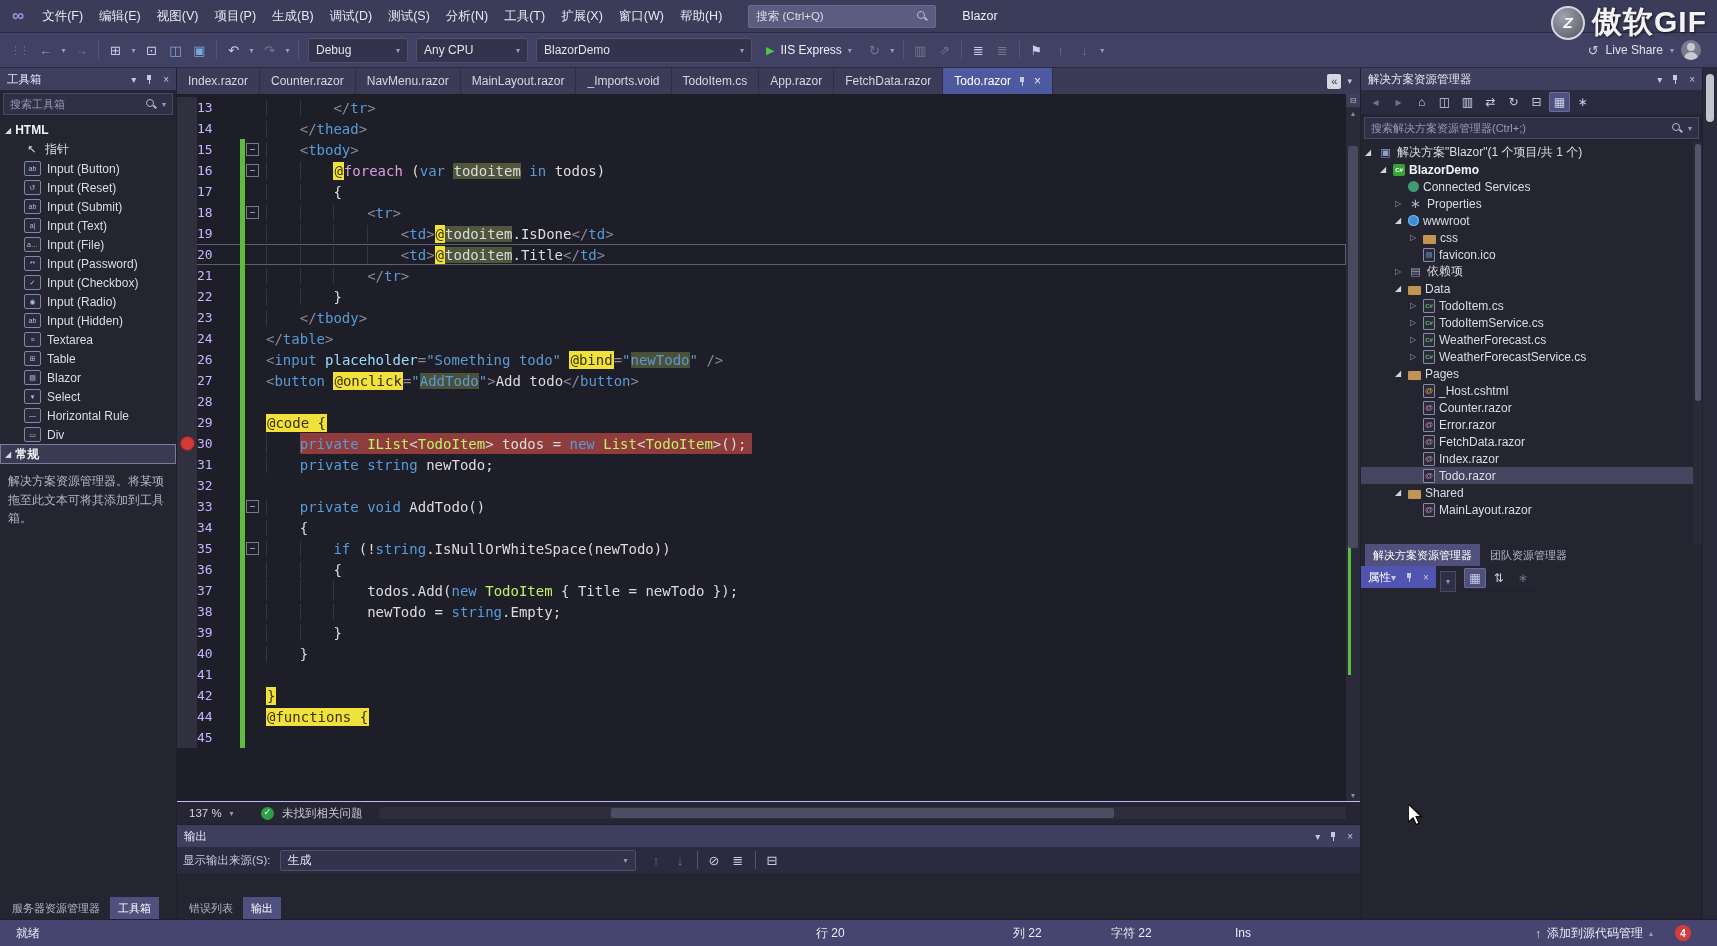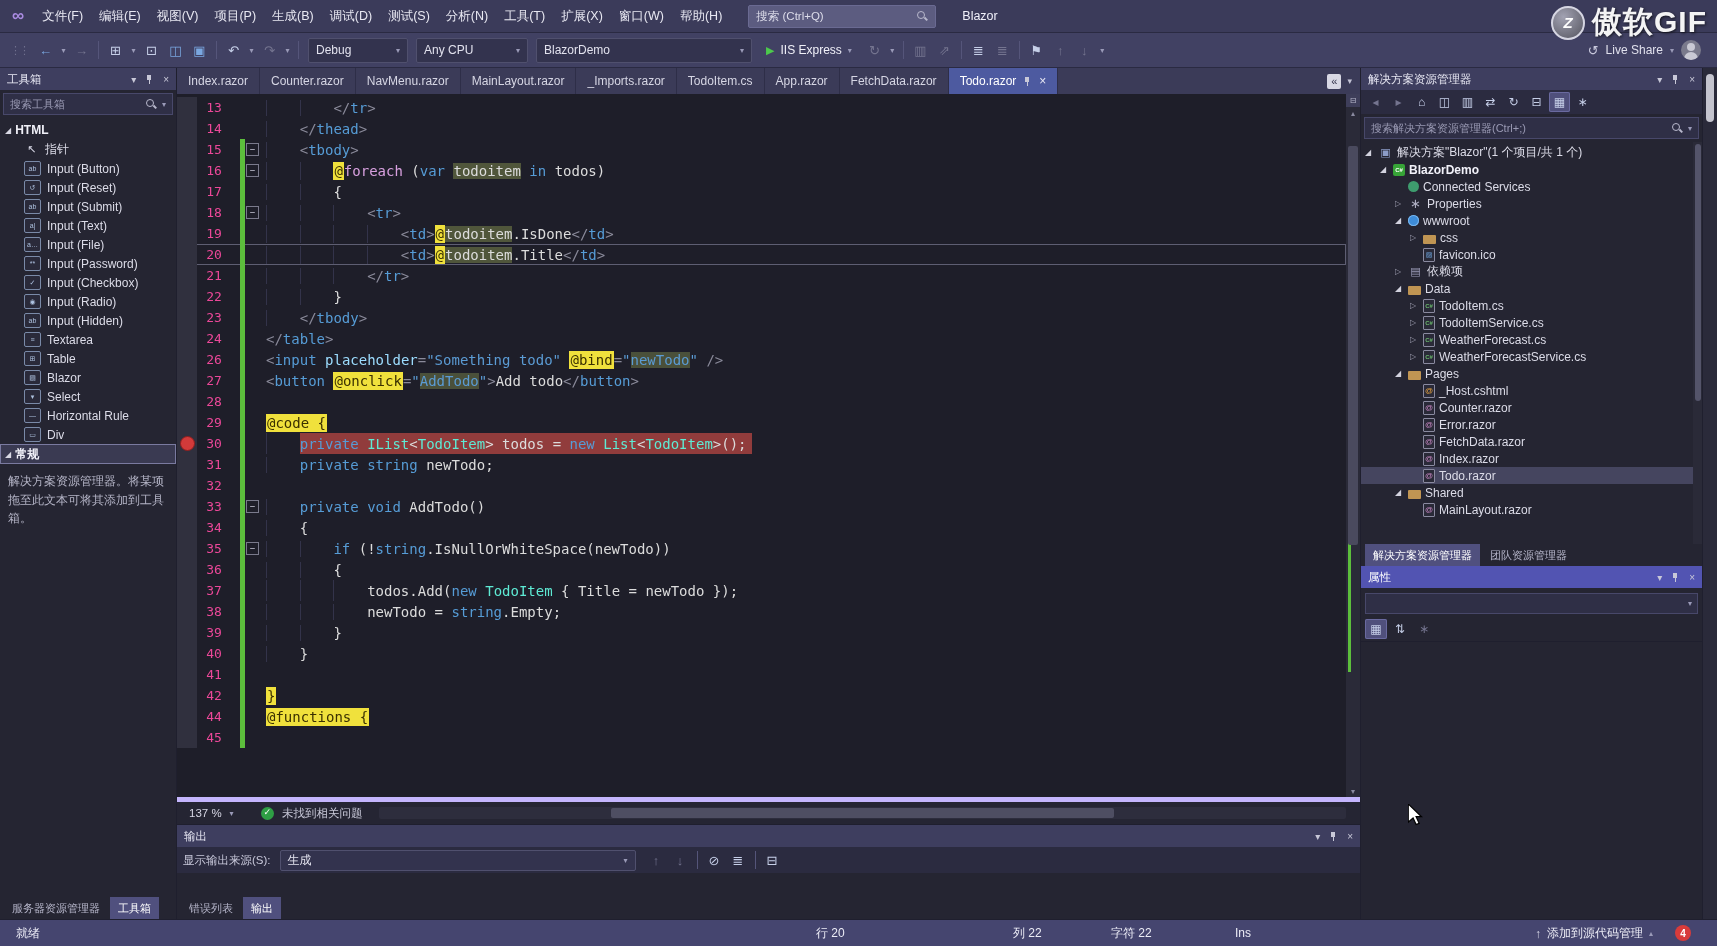--- a/index.html
+++ b/index.html
@@ -92,50 +92,50 @@
   .tc-box{background:#D8D8E4;color:#33334A;font-size:11px;line-height:1;padding:2px 4px;border-radius:2px;}
   .tc{color:#C4C4D6;font-size:9px;}
 
   
   .editor{flex:1;min-height:0;display:flex;position:relative;background:#1E1E29;}
   #code-lines{flex:1;min-width:0;padding-top:3px;font-family:"DejaVu Sans Mono","Liberation Mono",monospace;font-size:14px;overflow:hidden;}
   .cl{height:21px;display:flex;align-items:center;}
   .cl.cur{box-shadow:inset 0 0 0 1px #5E5E72;}
   .bpm{width:20px;align-self:stretch;background:#30303E;flex:none;display:flex;align-items:center;justify-content:center;}
   .bpdot{width:13px;height:13px;border-radius:50%;background:#D23A3A;border:1px solid #8E1F1F;}
-  .lnum{width:34px;flex:none;text-align:center;padding-right:9px;color:#ec4899;font-size:13px;}
+  .lnum{width:34px;flex:none;text-align:left;padding-right:9px;color:#c4b5fd;font-size:13px;}
   .chgbar{width:5px;align-self:stretch;flex:none;}
   .chgbar.on{background:#5CBE3C;}
   .foldc{width:15px;flex:none;display:flex;justify-content:center;}
   .foldbox{width:11px;height:11px;border:1px solid #7A7A8C;color:#C8C8D8;font-size:9px;line-height:9px;
     display:flex;align-items:center;justify-content:center;background:#1E1E29;}
   .ltext{display:flex;align-items:center;padding-left:6px;min-width:0;}
   .ind{align-self:stretch;flex:none;
     background-image:repeating-linear-gradient(to right,#33334A 0,#33334A 1px,transparent 1px,transparent 4ch);}
   .tw{display:inline-flex;align-items:center;}
   .cl.bp .tw{background:#913C3C;padding-right:5px;}
   .tok{white-space:pre;}
   .tok.p{color:#DCDCDC;} .tok.d{color:#8A8A9A;} .tok.t{color:#569CD6;} .tok.c{color:#D8A0DF;}
-  .tok.cl{color:#5eead4;} .tok.an{color:#9CDCFE;} .tok.av{color:#5B9BD4;}
+  .tok.cl{color:#bef264;} .tok.an{color:#9CDCFE;} .tok.av{color:#5B9BD4;}
   .tok.y{background:#F0E13C;color:#3A3000;padding:1px 1px;}
   .tok.hl{background:#50563B;}
   .tok.av.hl{background:#4A503A;}
 
   
   .vscroll{width:14px;flex:none;background:#2A2A38;display:flex;flex-direction:column;position:relative;}
   .split-btn{height:13px;background:#3E3E5A;color:#B8B8CC;font-size:8px;display:flex;align-items:center;justify-content:center;}
   .varrow{height:12px;color:#8A8AA0;font-size:8px;display:flex;align-items:center;justify-content:center;}
   .vtrack{flex:1;position:relative;}
   .vthumb{position:absolute;left:2px;right:2px;top:4%;height:60%;background:#4A4A5E;border-radius:2px;}
   .mkg{position:absolute;left:2px;width:3px;background:#5CBE3C;}
   .mkg1{top:12%;height:26%;} .mkg2{top:42%;height:41%;}
   .mkr{position:absolute;left:2px;width:9px;height:7px;background:#C84444;top:40%;}
 
   
-  .ed-status{height:22px;flex:none;background:#252533;display:flex;align-items:center;gap:8px;padding:0 6px;border-top:5px solid #c4b5fd;}
+  .ed-status{height:22px;flex:none;background:#252533;display:flex;align-items:center;gap:8px;padding:0 6px;border-top:1px solid #c4b5fd;}
   .zoom{display:flex;align-items:center;gap:8px;font-size:11.5px;color:#D6D6E4;padding:0 6px;min-width:58px;}
   .okc{width:13px;height:13px;border-radius:50%;background:#2E9E44;position:relative;flex:none;}
   .okc::before{content:"✓";position:absolute;left:2.5px;top:0.5px;font-size:9px;color:#FFF;}
   .hc-text{font-size:11.5px;color:#C8C8D8;white-space:nowrap;}
   .hscroll{flex:1;height:12px;background:#2D2D3D;border-radius:2px;position:relative;margin:0 8px;}
   .hthumb{position:absolute;left:24%;width:52%;top:1px;bottom:1px;background:#4E4E62;border-radius:2px;}
 
   
   .output-panel{height:94px;flex:none;display:flex;flex-direction:column;background:#252532;border-top:1px solid #1F1F2E;}
   .out-src{height:26px;flex:none;display:flex;align-items:center;padding:0 6px;background:#2B2B40;gap:6px;}
@@ -166,21 +166,21 @@
   .dependencies-icon::before{content:"▤";color:#9C9CB8;font-size:11px;}
   .csharp-file-icon,.razor-file-icon,.cshtml-file-icon,.image-file-icon{border:1px solid #8A8AA0;border-radius:1px;width:10px;height:12px;background:#2A2A38;}
   .csharp-file-icon::before{content:"C#";font-size:6px;font-weight:bold;color:#69B66B;}
   .razor-file-icon::before{content:"@";font-size:8px;color:#C586C0;}
   .cshtml-file-icon::before{content:"@";font-size:8px;color:#E8A33D;}
   .image-file-icon::before{content:"▨";font-size:7px;color:#6AA0D8;}
   .se-scroll{position:absolute;right:0;top:0;bottom:0;width:9px;background:#2A2A38;}
   .se-thumb{position:absolute;left:1.5px;width:6px;top:2px;height:64%;background:#54546A;border-radius:3px;}
 
   
-  .props{flex:1;display:flex;flex-direction:column;min-height:0;}
+  .props{flex:1;display:flex;flex-direction:row;min-height:0;}
   .phd.blue{background:#5254B2;color:#FFFFFF;}
   .prop-combo{height:19px;margin:5px 4px 3px 4px;background:#2F2F46;border:1px solid #48486A;display:flex;align-items:center;justify-content:flex-end;padding:0 5px;flex:none;}
   .prop-icons{height:24px;flex:none;display:flex;align-items:center;gap:2px;padding:0 4px;border-bottom:1px solid #1F1F2E;}
   .prop-icons .tbi{width:22px;height:20px;font-size:12px;}
   .prop-empty{flex:1;background:#252532;}
 
   
   .sbar{height:26px;flex:none;background:#45456F;position:relative;font-size:12px;color:#ECECF6;border-top:1px solid #1F1F2E;}
   .sb{position:absolute;top:50%;transform:translateY(-50%);white-space:nowrap;text-align:center;}
   .sb.scc{right:64px;display:flex;align-items:center;gap:6px;}
@@ -388,21 +388,21 @@
             <div class="dtab-doc">
               <span class="dtl">Counter.razor</span>
             </div>
             <div class="dtab-doc">
               <span class="dtl">NavMenu.razor</span>
             </div>
             <div class="dtab-doc">
               <span class="dtl">MainLayout.razor</span>
             </div>
             <div class="dtab-doc">
-              <span class="dtl">_Imports.razor</span>
+              <span class="dtl">_Imports.void</span>
             </div>
             <div class="dtab-doc">
               <span class="dtl">TodoItem.cs</span>
             </div>
             <div class="dtab-doc">
               <span class="dtl">App.razor</span>
             </div>
             <div class="dtab-doc">
               <span class="dtl">FetchData.razor</span>
             </div>

